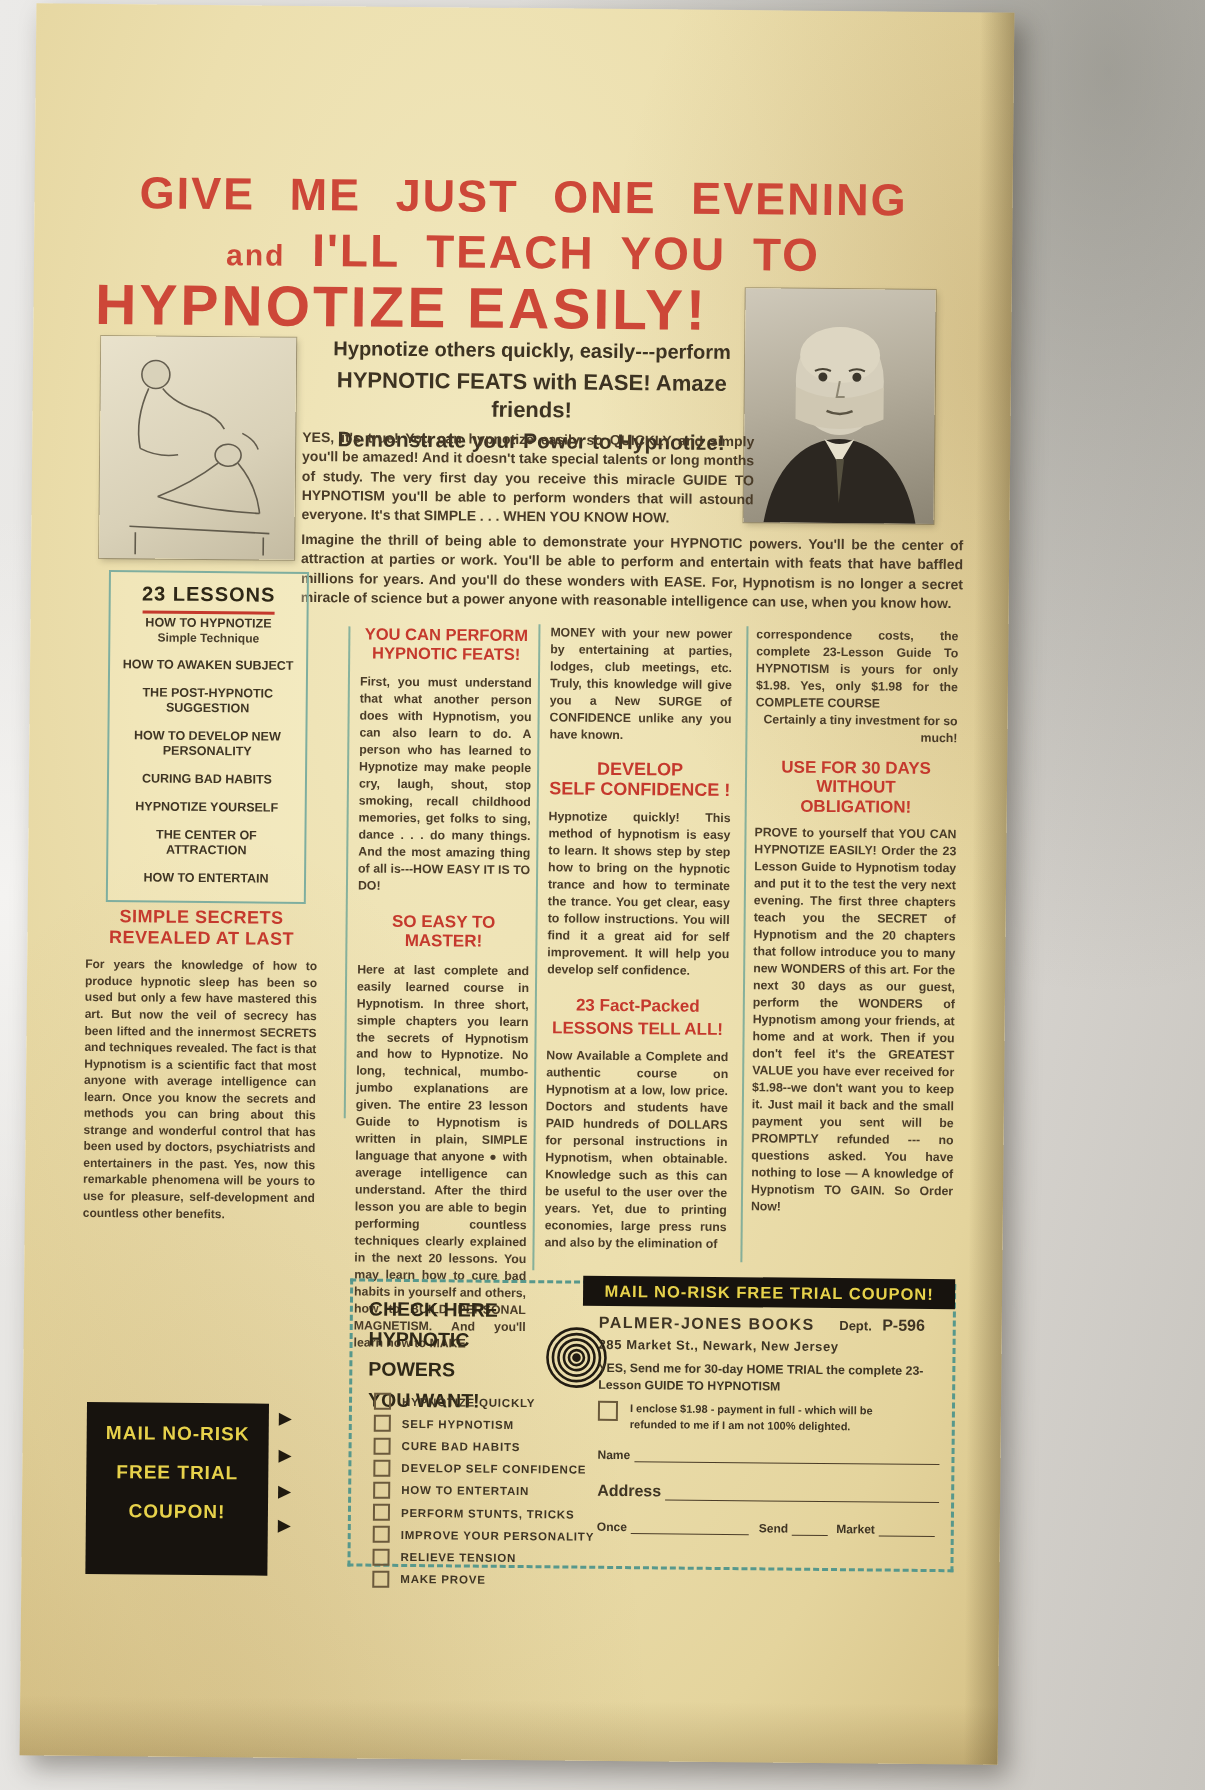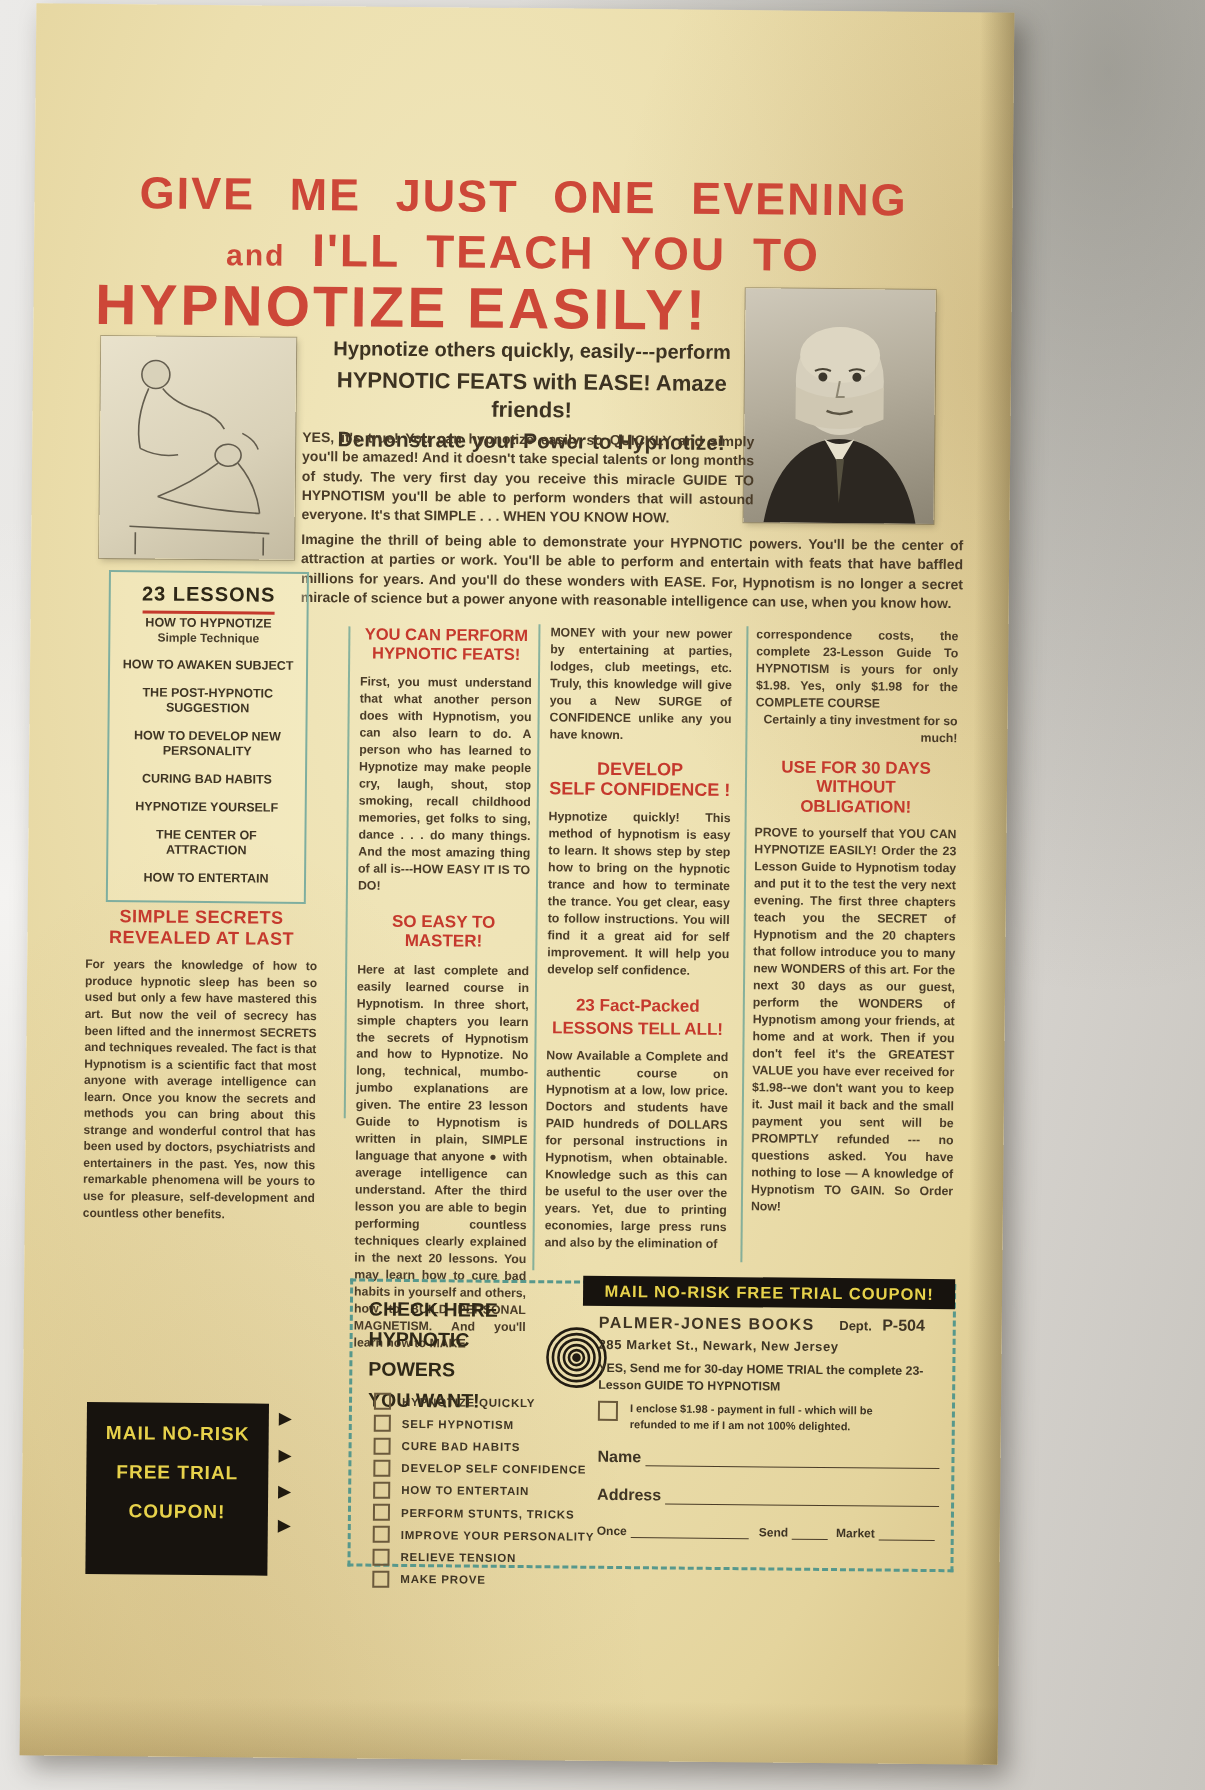--- a/index.html
+++ b/index.html
@@ -224,34 +224,34 @@
         <div class="chk-row">
             <span class="chk-box"></span>
             <span class="chk-label">MAKE PROVE</span>
           </div>
       </div>
 
       <div style="position:absolute;left:246px;top:30px;width:342px;">
         <div style="white-space:nowrap;">
           <span class="frm" style="font-size:16px;letter-spacing:1.5px;">PALMER-JONES BOOKS</span>
           <span class="frm" style="font-size:13px;margin-left:20px;">Dept.</span>
-          <span class="frm" style="font-size:16px;margin-left:6px;">P-504</span>
+          <span class="frm" style="font-size:16px;margin-left:6px;">P-596</span>
         </div>
         <div class="frm" style="font-size:13px;margin-top:5px;letter-spacing:.6px;">285 Market St., Newark, New Jersey</div>
         <div class="frm" style="font-size:12.3px;margin-top:9px;">YES, Send me for 30-day HOME TRIAL the complete 23-</div>
         <div class="frm" style="font-size:12.3px;margin-top:3px;">Lesson GUIDE TO HYPNOTISM</div>
         <div style="display:flex;margin-top:9px;">
           <span style="width:16px;height:16px;border:2px solid #6b5a3c;margin-right:12px;flex:0 0 auto;"></span>
           <span class="frm" style="font-size:11px;line-height:1.45;">
             <span>I enclose $1.98 - payment in full - which will be</span><br>
             <span>refunded to me if I am not 100% delighted.</span>
           </span>
         </div>
         <div style="display:flex;align-items:flex-end;margin-top:15px;">
-          <span class="frm" style="font-size:16px;">Name</span>
+          <span class="frm" style="font-size:12px;">Name</span>
           <span class="uline" style="flex:1;margin-left:4px;"></span>
         </div>
         <div style="display:flex;align-items:flex-end;margin-top:20px;">
           <span class="frm" style="font-size:16px;">Address</span>
           <span class="uline" style="flex:1;margin-left:4px;"></span>
         </div>
         <div style="display:flex;align-items:flex-end;margin-top:20px;">
           <span class="frm" style="font-size:12px;">Once</span>
           <span class="uline" style="width:118px;margin-left:4px;"></span>
           <span class="frm" style="font-size:12px;margin-left:10px;">Send</span>

